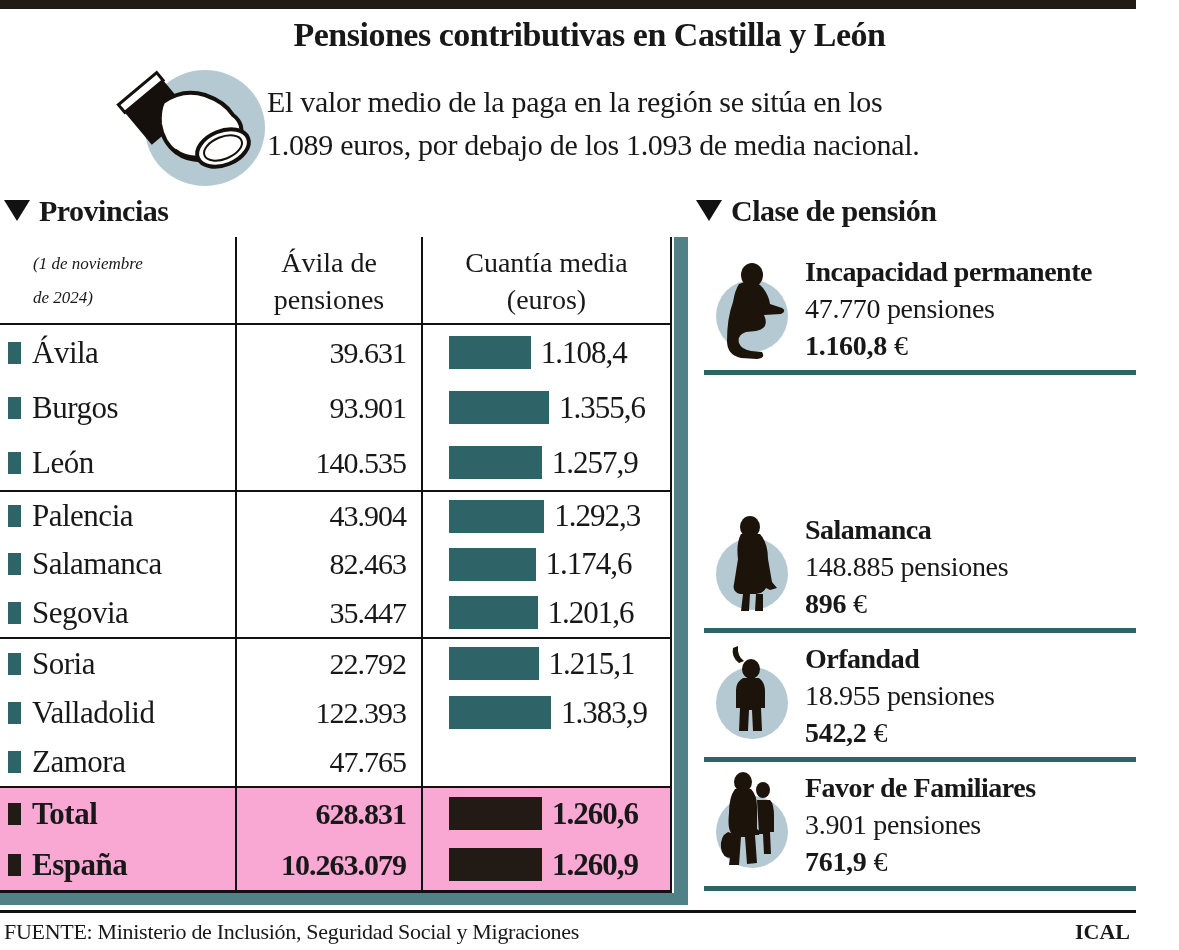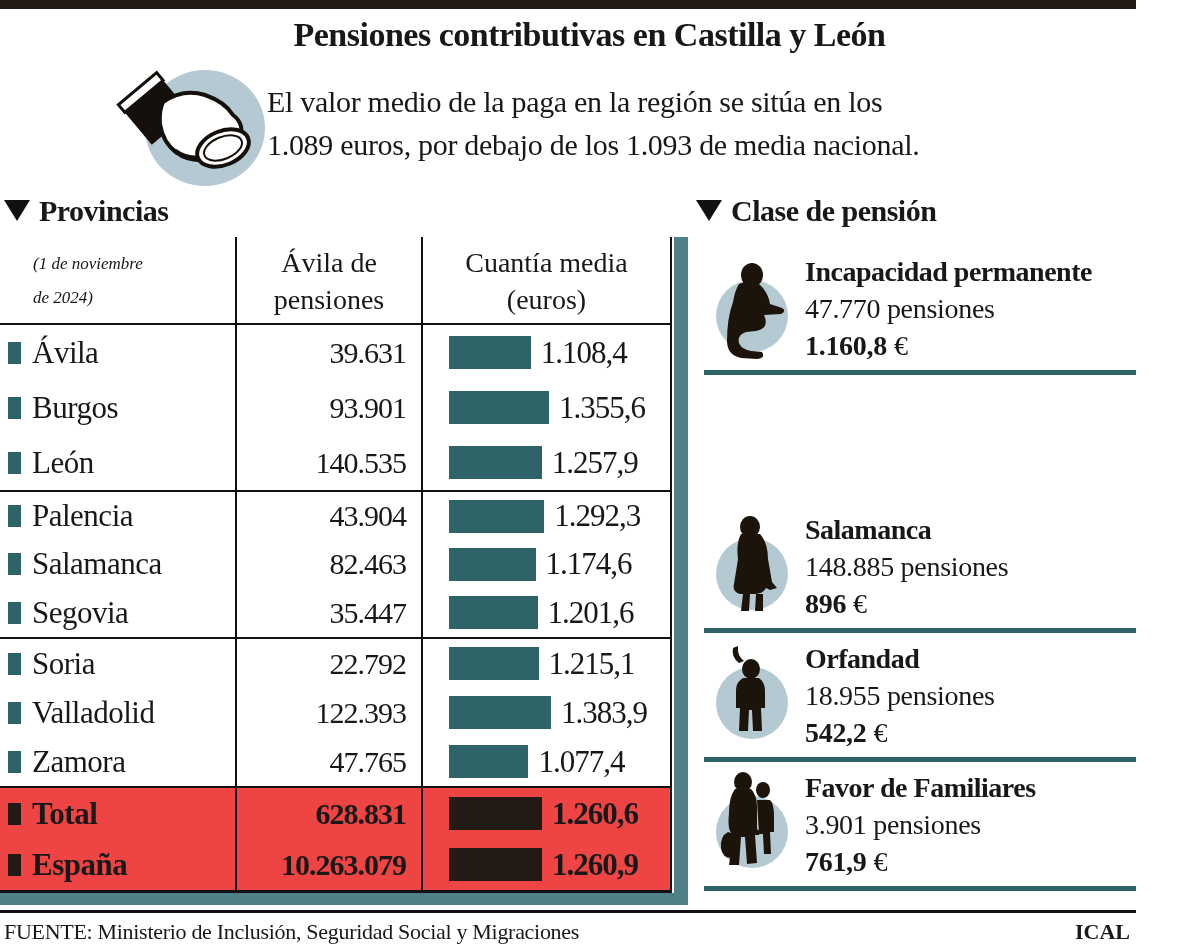--- a/index.html
+++ b/index.html
@@ -25,21 +25,21 @@
   .shadow-bottom{position:absolute;left:0;top:656px;width:688px;height:12px;background:#4f8187;}
   .thead{position:absolute;left:0;top:0;width:670px;height:88px;border-bottom:2px solid #111;box-sizing:border-box;}
   .th{position:absolute;top:0;height:88px;}
   .th1{left:0;width:235px;font-style:italic;font-size:17px;line-height:34px;padding:10px 0 0 33px;box-sizing:border-box;}
   .th2{left:237px;width:184px;text-align:center;font-size:28px;line-height:37px;padding-top:7px;box-sizing:border-box;}
   .th3{left:423px;width:247px;text-align:center;font-size:28px;line-height:37px;padding-top:7px;box-sizing:border-box;}
   .tgroup{position:absolute;left:0;width:670px;display:flex;flex-direction:column;box-sizing:border-box;}
   .g1{top:88px;height:165px;}
   .g2{top:253px;height:147px;border-top:2px solid #111;}
   .g3{top:400px;height:149px;border-top:2px solid #111;}
-  .ttotal{top:549px;height:107px;border-top:2px solid #111;border-bottom:3px solid #111;background:#ef4444;}
+  .ttotal{top:549px;height:107px;border-top:2px solid #111;border-bottom:3px solid #111;background:#f9a8d4;}
   .trow{position:relative;flex:1;display:flex;align-items:center;}
   .bullet{width:13px;height:22px;margin-left:8px;background:#2e6468;flex:none;}
   .ttotal .bullet{background:#221a14;}
   .pname{margin-left:11px;font-size:31px;letter-spacing:-0.5px;white-space:nowrap;}
   .ttotal .pname{font-weight:bold;}
   .pnum{position:absolute;left:246px;width:160px;text-align:right;font-size:30px;letter-spacing:-1px;white-space:nowrap;}
   .ttotal .pnum{font-weight:bold;}
   .pbarwrap{position:absolute;left:449px;right:4px;display:flex;align-items:center;}
   .pbar{height:33px;background:#2e6468;flex:none;}
   .ttotal .pbar{background:#221a14;}
@@ -198,24 +198,20 @@
         <span class="pnum">122.393</span>
         <span class="pbarwrap">
             <span class="pbar" style="width: 102px;"></span>
             <span class="pval">1.383,9</span>
           </span>
       </div>
       <div class="trow">
         <span class="bullet"></span>
         <span class="pname">Zamora</span>
         <span class="pnum">47.765</span>
-        <span class="pbarwrap">
-            <span class="pbar" style="width: 79.4px;"></span>
-            <span class="pval">1.077,4</span>
-          </span>
       </div>
     </div>
 
     <div class="tgroup ttotal">
       <div class="trow">
         <span class="bullet"></span>
         <span class="pname">Total</span>
         <span class="pnum">628.831</span>
         <span class="pbarwrap">
             <span class="pbar" style="width: 92.9px;"></span>

